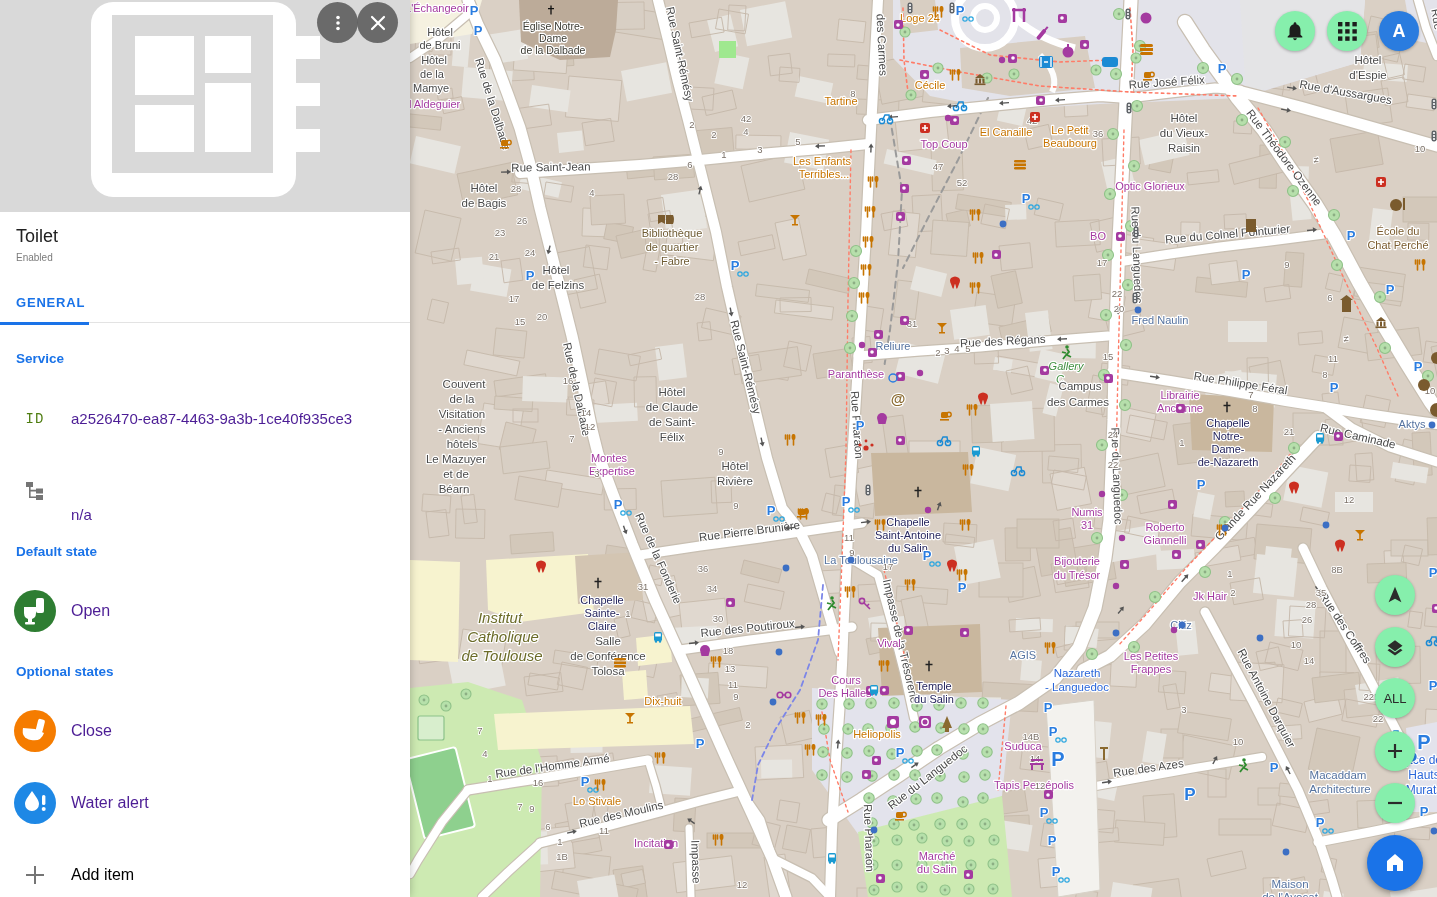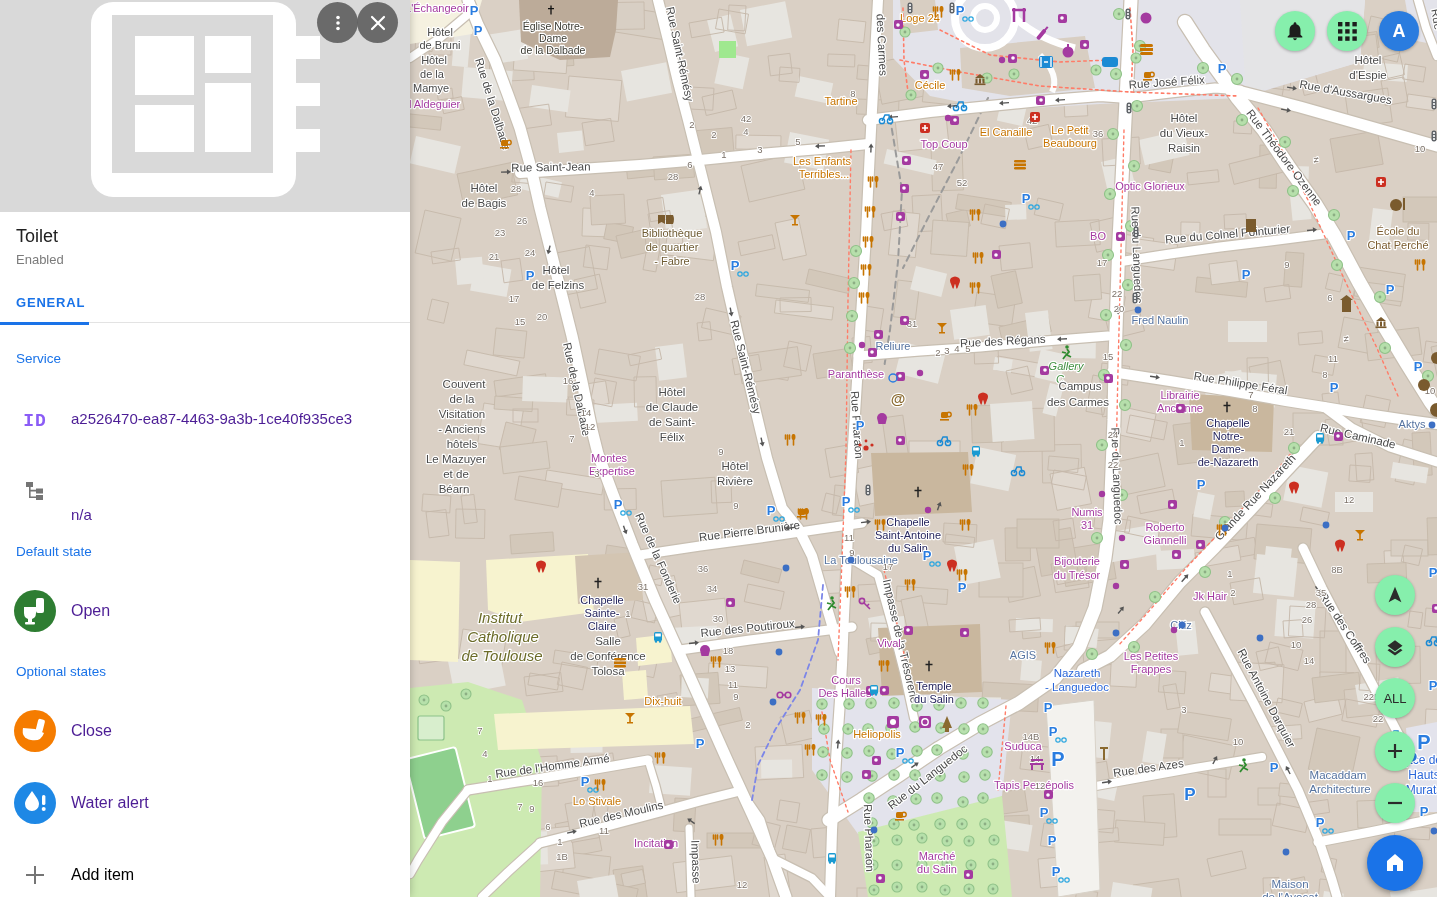--- a/index.html
+++ b/index.html
@@ -3,21 +3,21 @@
 <style>
 *{margin:0;padding:0;box-sizing:border-box}
 html,body{width:1437px;height:897px;overflow:hidden;font-family:"Liberation Sans",sans-serif;background:#fff}
 #stage{position:relative;width:1437px;height:897px}
 #map{position:absolute;left:0;top:0}
 .cbtn{position:absolute;width:40px;height:40px;border-radius:50%;background:#86efac;box-shadow:0 1px 3px rgba(0,0,0,.28);display:flex;align-items:center;justify-content:center}
 #sidebar{position:absolute;left:0;top:0;width:410px;height:897px;background:#fff;box-shadow:0 0 8px rgba(0,0,0,.25)}
 #shead{position:absolute;left:0;top:0;width:410px;height:212px;background:#d9d9d9}
 .hbtn{position:absolute;top:2px;width:41px;height:41px;border-radius:50%;background:rgba(97,97,97,.92);display:flex;align-items:center;justify-content:center}
 .abs{position:absolute}
-.sect{position:absolute;left:16px;font-size:13.5px;font-weight:normal;color:#1a73e8}
+.sect{position:absolute;left:16px;font-size:13.5px;font-weight:bold;color:#1a73e8}
 .rtext{position:absolute;left:71px;font-size:16px;color:#4c1d95}
 .ricon{position:absolute;left:14px;width:42px;display:flex;justify-content:center}
 </style></head>
 <body>
 <div id="stage">
 <svg id="map" width="1437" height="897" viewBox="0 0 1437 897" font-family="Liberation Sans, sans-serif">
       <rect width="1437" height="897" fill="#dad0c5"></rect>
       <rect x="736" y="135" width="45" height="14" fill="#e0d8cf" stroke="#c4b7a8" stroke-width="0.8" transform="rotate(1 736 135)"></rect>
       <rect x="1004" y="816" width="25" height="15" fill="#d3c8ba" stroke="#c4b7a8" stroke-width="0.8" transform="rotate(-2 1004 816)"></rect>
       <rect x="494" y="381" width="52" height="16" fill="#d7cdc1" stroke="#c4b7a8" stroke-width="0.8" transform="rotate(-8 494 381)"></rect>
@@ -1777,27 +1777,27 @@
             </g>
           </svg>
   </div>
   <div class="hbtn" style="left:357px">
     <svg width="16" height="16" viewBox="0 0 16 16">
             <path d="M2,2 L14,14 M14,2 L2,14" stroke="#fff" stroke-width="2.2" stroke-linecap="round"></path>
           </svg>
   </div>
  </div>
  <div class="abs" style="left:16px;top:226px;font-size:18px;color:#212121">Toilet</div>
- <div class="abs" style="left:16px;top:252px;font-size:13px;color:#7b7b7b">Enabled</div>
+ <div class="abs" style="left:16px;top:252px;font-size:10px;color:#7b7b7b">Enabled</div>
  <div class="abs" style="left:16px;top:295px;font-size:13px;font-weight:bold;color:#1a73e8;letter-spacing:.8px">GENERAL</div>
  <div class="abs" style="left:0;top:322px;width:410px;border-bottom:1px solid #e3e3e3"></div>
  <div class="abs" style="left:0;top:322px;width:89px;height:3px;background:#1a73e8"></div>
  <div class="sect" style="top:351px">Service</div>
  <div class="ricon" style="top:411px">
-        <span style="font-family:'Liberation Mono',monospace;font-size:18px;font-weight:bold;color:#8b5cf6;letter-spacing:1px">ID</span>
+        <span style="font-family:'Liberation Mono',monospace;font-size:14px;font-weight:normal;color:#4d7c0f;letter-spacing:1px">ID</span>
       </div>
  <div class="rtext" style="top:410px;font-size:15px">a2526470-ea87-4463-9a3b-1ce40f935ce3</div>
  <div class="ricon" style="top:482px">
         <svg width="20" height="18" viewBox="0 0 20 18">
           <g fill="#757575">
             <rect x="1" y="0" width="7" height="5"></rect>
             <rect x="11" y="6.5" width="7" height="5"></rect>
             <rect x="11" y="13" width="7" height="5"></rect>
             <path d="M4,5 v11 h7 v-1.6 h-5.4 v-5 h5.4 v-1.6 h-5.4 V5 Z"></path>
           </g>

